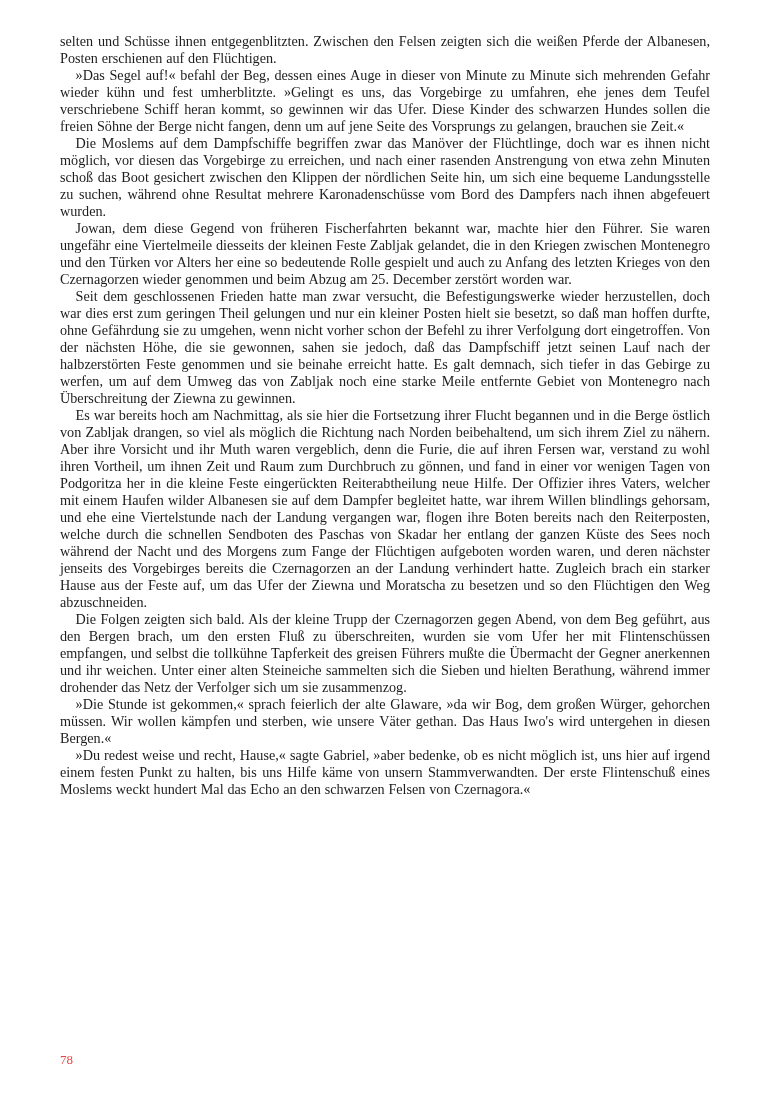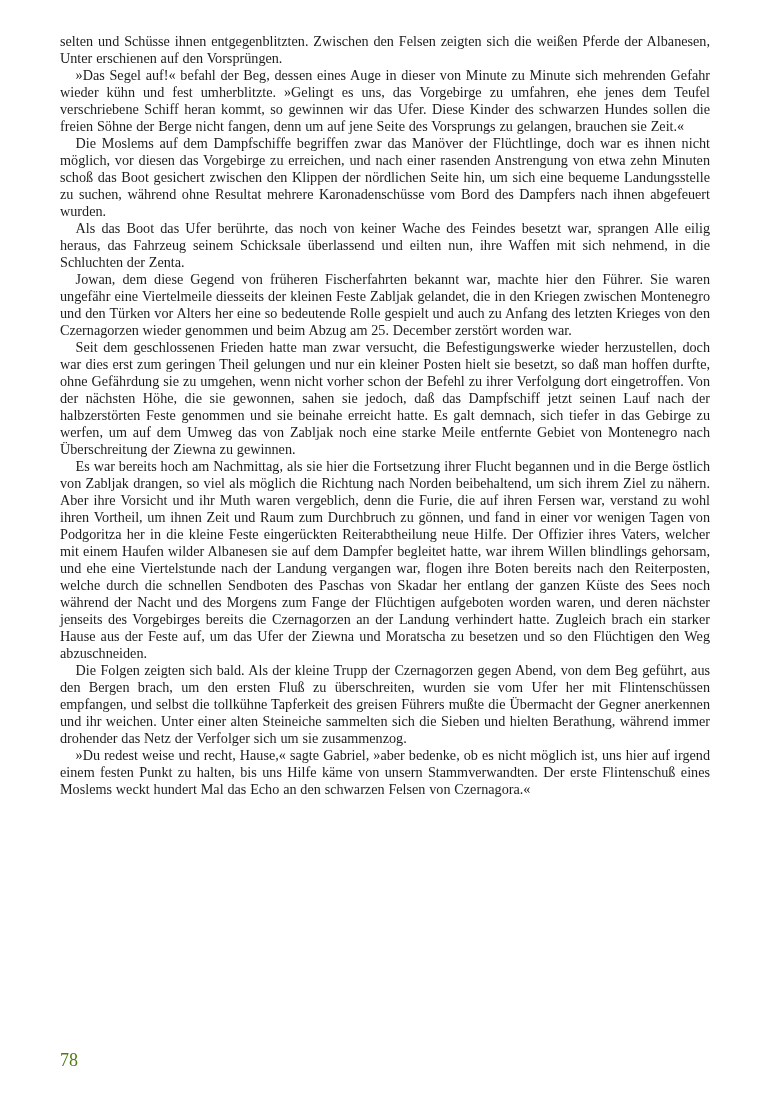--- a/index.html
+++ b/index.html
@@ -31,33 +31,33 @@
     -webkit-hyphens: auto;
     word-spacing: 0.02em;
   }
   .text-block p.no-indent {
     text-indent: 0;
   }
   .page-number {
     position: absolute;
     left: 60px;
     top: 1052px;
-    font-size: 18px;
+    font-size: 13px;
     line-height: 16px;
-    color: #4d7c0f;
+    color: #ef4444;
   }
 </style>
 </head>
 <body>
 
 <div class="text-block">
-  <p class="no-indent">selten und Schüsse ihnen entgegenblitzten. Zwischen den Felsen zeigten sich die weißen Pferde der Albanesen, Unter erschienen auf den Vorsprüngen.</p>
+  <p class="no-indent">selten und Schüsse ihnen entgegenblitzten. Zwischen den Felsen zeigten sich die weißen Pferde der Albanesen, Posten erschienen auf den Flüchtigen.</p>
   <p>»Das Segel auf!« befahl der Beg, dessen eines Auge in dieser von Minute zu Minute sich mehrenden Gefahr wieder kühn und fest umherblitzte. »Gelingt es uns, das Vorgebirge zu umfahren, ehe jenes dem Teufel verschriebene Schiff heran kommt, so gewinnen wir das Ufer. Diese Kinder des schwarzen Hundes sollen die freien Söhne der Berge nicht fangen, denn um auf jene Seite des Vorsprungs zu gelangen, brauchen sie Zeit.«</p>
   <p>Die Moslems auf dem Dampfschiffe begriffen zwar das Manöver der Flüchtlinge, doch war es ihnen nicht möglich, vor diesen das Vorgebirge zu erreichen, und nach einer rasenden Anstrengung von etwa zehn Minuten schoß das Boot gesichert zwischen den Klippen der nördlichen Seite hin, um sich eine bequeme Landungsstelle zu suchen, während ohne Resultat mehrere Karonadenschüsse vom Bord des Dampfers nach ihnen abgefeuert wurden.</p>
-  <p>Als das Boot das Ufer berührte, das noch von keiner Wache des Feindes besetzt war, sprangen Alle eilig heraus, das Fahrzeug seinem Schicksale überlassend und eilten nun, ihre Waffen mit sich nehmend, in die Schluchten der Zenta.</p>
   <p>Jowan, dem diese Gegend von früheren Fischerfahrten bekannt war, machte hier den Führer. Sie waren ungefähr eine Viertelmeile diesseits der kleinen Feste Zabljak gelandet, die in den Kriegen zwischen Montenegro und den Türken vor Alters her eine so bedeutende Rolle gespielt und auch zu Anfang des letzten Krieges von den Czernagorzen wieder genommen und beim Abzug am 25. December zerstört worden war.</p>
   <p>Seit dem geschlossenen Frieden hatte man zwar versucht, die Befestigungswerke wieder herzustellen, doch war dies erst zum geringen Theil gelungen und nur ein kleiner Posten hielt sie besetzt, so daß man hoffen durfte, ohne Gefährdung sie zu umgehen, wenn nicht vorher schon der Befehl zu ihrer Verfolgung dort eingetroffen. Von der nächsten Höhe, die sie gewonnen, sahen sie jedoch, daß das Dampfschiff jetzt seinen Lauf nach der halbzerstörten Feste genommen und sie beinahe erreicht hatte. Es galt demnach, sich tiefer in das Gebirge zu werfen, um auf dem Umweg das von Zabljak noch eine starke Meile entfernte Gebiet von Montenegro nach Überschreitung der Ziewna zu gewinnen.</p>
   <p>Es war bereits hoch am Nachmittag, als sie hier die Fortsetzung ihrer Flucht begannen und in die Berge östlich von Zabljak drangen, so viel als möglich die Richtung nach Norden beibehaltend, um sich ihrem Ziel zu nähern. Aber ihre Vorsicht und ihr Muth waren vergeblich, denn die Furie, die auf ihren Fersen war, verstand zu wohl ihren Vortheil, um ihnen Zeit und Raum zum Durchbruch zu gönnen, und fand in einer vor wenigen Tagen von Podgoritza her in die kleine Feste eingerückten Reiterabtheilung neue Hilfe. Der Offizier ihres Vaters, welcher mit einem Haufen wilder Albanesen sie auf dem Dampfer begleitet hatte, war ihrem Willen blindlings gehorsam, und ehe eine Viertelstunde nach der Landung vergangen war, flogen ihre Boten bereits nach den Reiterposten, welche durch die schnellen Sendboten des Paschas von Skadar her entlang der ganzen Küste des Sees noch während der Nacht und des Morgens zum Fange der Flüchtigen aufgeboten worden waren, und deren nächster jenseits des Vorgebirges bereits die Czernagorzen an der Landung verhindert hatte. Zugleich brach ein starker Hause aus der Feste auf, um das Ufer der Ziewna und Moratscha zu besetzen und so den Flüchtigen den Weg abzuschneiden.</p>
   <p>Die Folgen zeigten sich bald. Als der kleine Trupp der Czernagorzen gegen Abend, von dem Beg geführt, aus den Bergen brach, um den ersten Fluß zu überschreiten, wurden sie vom Ufer her mit Flintenschüssen empfangen, und selbst die tollkühne Tapferkeit des greisen Führers mußte die Übermacht der Gegner anerkennen und ihr weichen. Unter einer alten Steineiche sammelten sich die Sieben und hielten Berathung, während immer drohender das Netz der Verfolger sich um sie zusammenzog.</p>
+  <p>»Die Stunde ist gekommen,« sprach feierlich der alte Glaware, »da wir Bog, dem großen Würger, gehorchen müssen. Wir wollen kämpfen und sterben, wie unsere Väter gethan. Das Haus Iwo's wird untergehen in diesen Bergen.«</p>
   <p>»Du redest weise und recht, Hause,« sagte Gabriel, »aber bedenke, ob es nicht möglich ist, uns hier auf irgend einem festen Punkt zu halten, bis uns Hilfe käme von unsern Stammverwandten. Der erste Flintenschuß eines Moslems weckt hundert Mal das Echo an den schwarzen Felsen von Czernagora.«</p>
 </div>
 
 <div class="page-number">78</div>
 
 </body></html>

